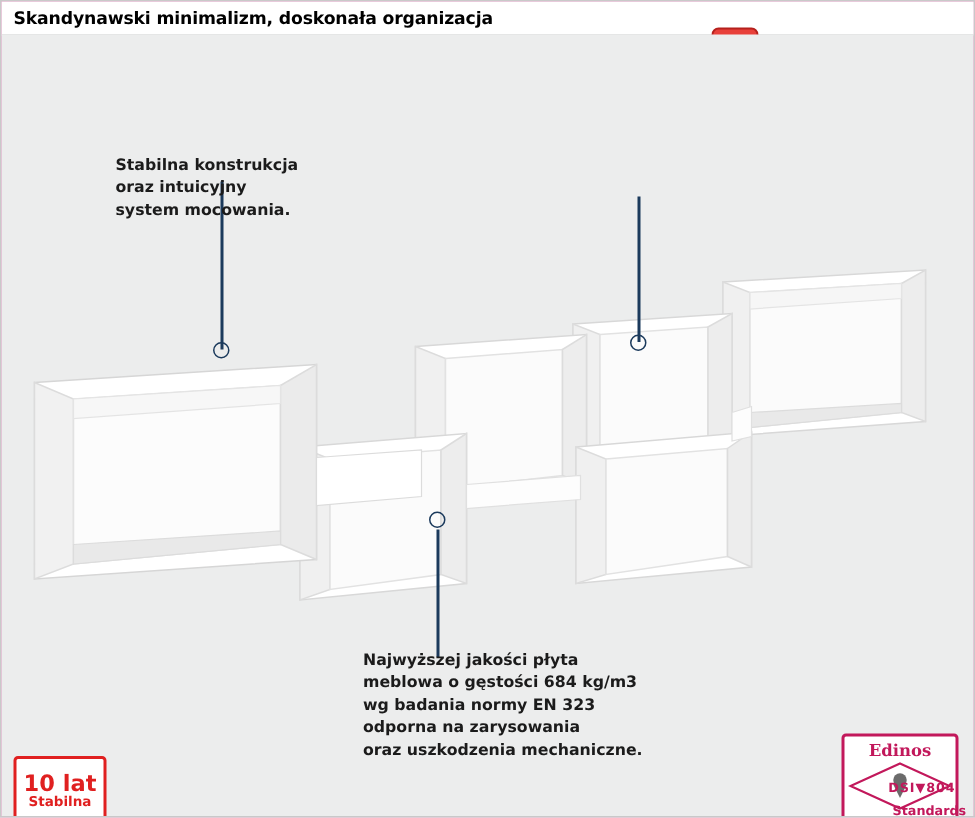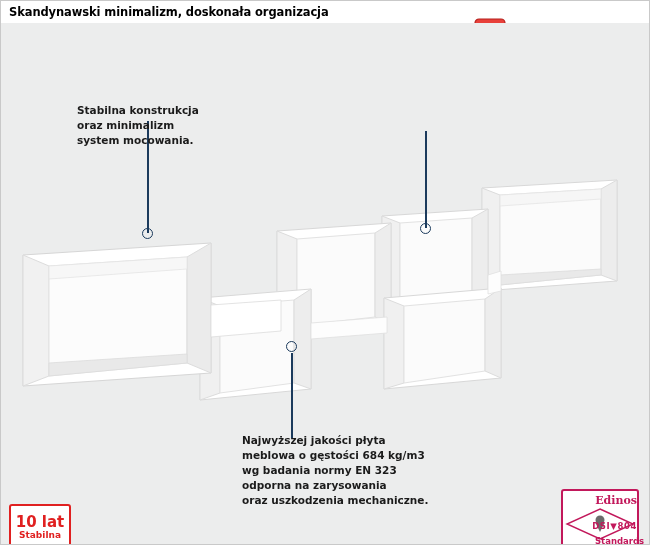--- a/index.html
+++ b/index.html
@@ -149,21 +149,21 @@
     height: 62px;
     background: #ffffff;
     border: 2px solid #c2185b;
     border-radius: 3px;
     box-sizing: border-box;
   }
   #edinos-name {
     position: absolute;
     left: 0; right: 0;
     top: 3px;
-    text-align: right;
+    text-align: center;
     font-size: 11px;
     font-weight: bold;
     color: #c2185b;
     font-family: "DejaVu Serif", serif;
   }
   #edinos-dsi {
     position: absolute;
     left: 0; right: 0;
     top: 30px;
     text-align: right;
@@ -263,21 +263,21 @@
     <div class="leader-line" style="left:146px; top:98px; height:112px;"></div>
     <div class="leader-dot" style="left:141px; top:205px;"></div>
 
     <div class="leader-line" style="left:424px; top:108px; height:97px;"></div>
     <div class="leader-dot" style="left:419px; top:200px;"></div>
 
     <div class="leader-line" style="left:290px; top:330px; height:85px;"></div>
     <div class="leader-dot" style="left:285px; top:318px;"></div>
 
     <div class="callout" id="callout-1">Stabilna konstrukcja
-oraz minimalizm
+oraz intuicyjny
 system mocowania.</div>
     <div class="callout" id="callout-3">Najwyższej jakości płyta
 meblowa o gęstości 684 kg/m3
 wg badania normy EN 323
 odporna na zarysowania
 oraz uszkodzenia mechaniczne.</div>
 
     <div id="warranty-badge">
       <div id="warranty-years">10 lat</div>
       <div id="warranty-word">Stabilna</div>

